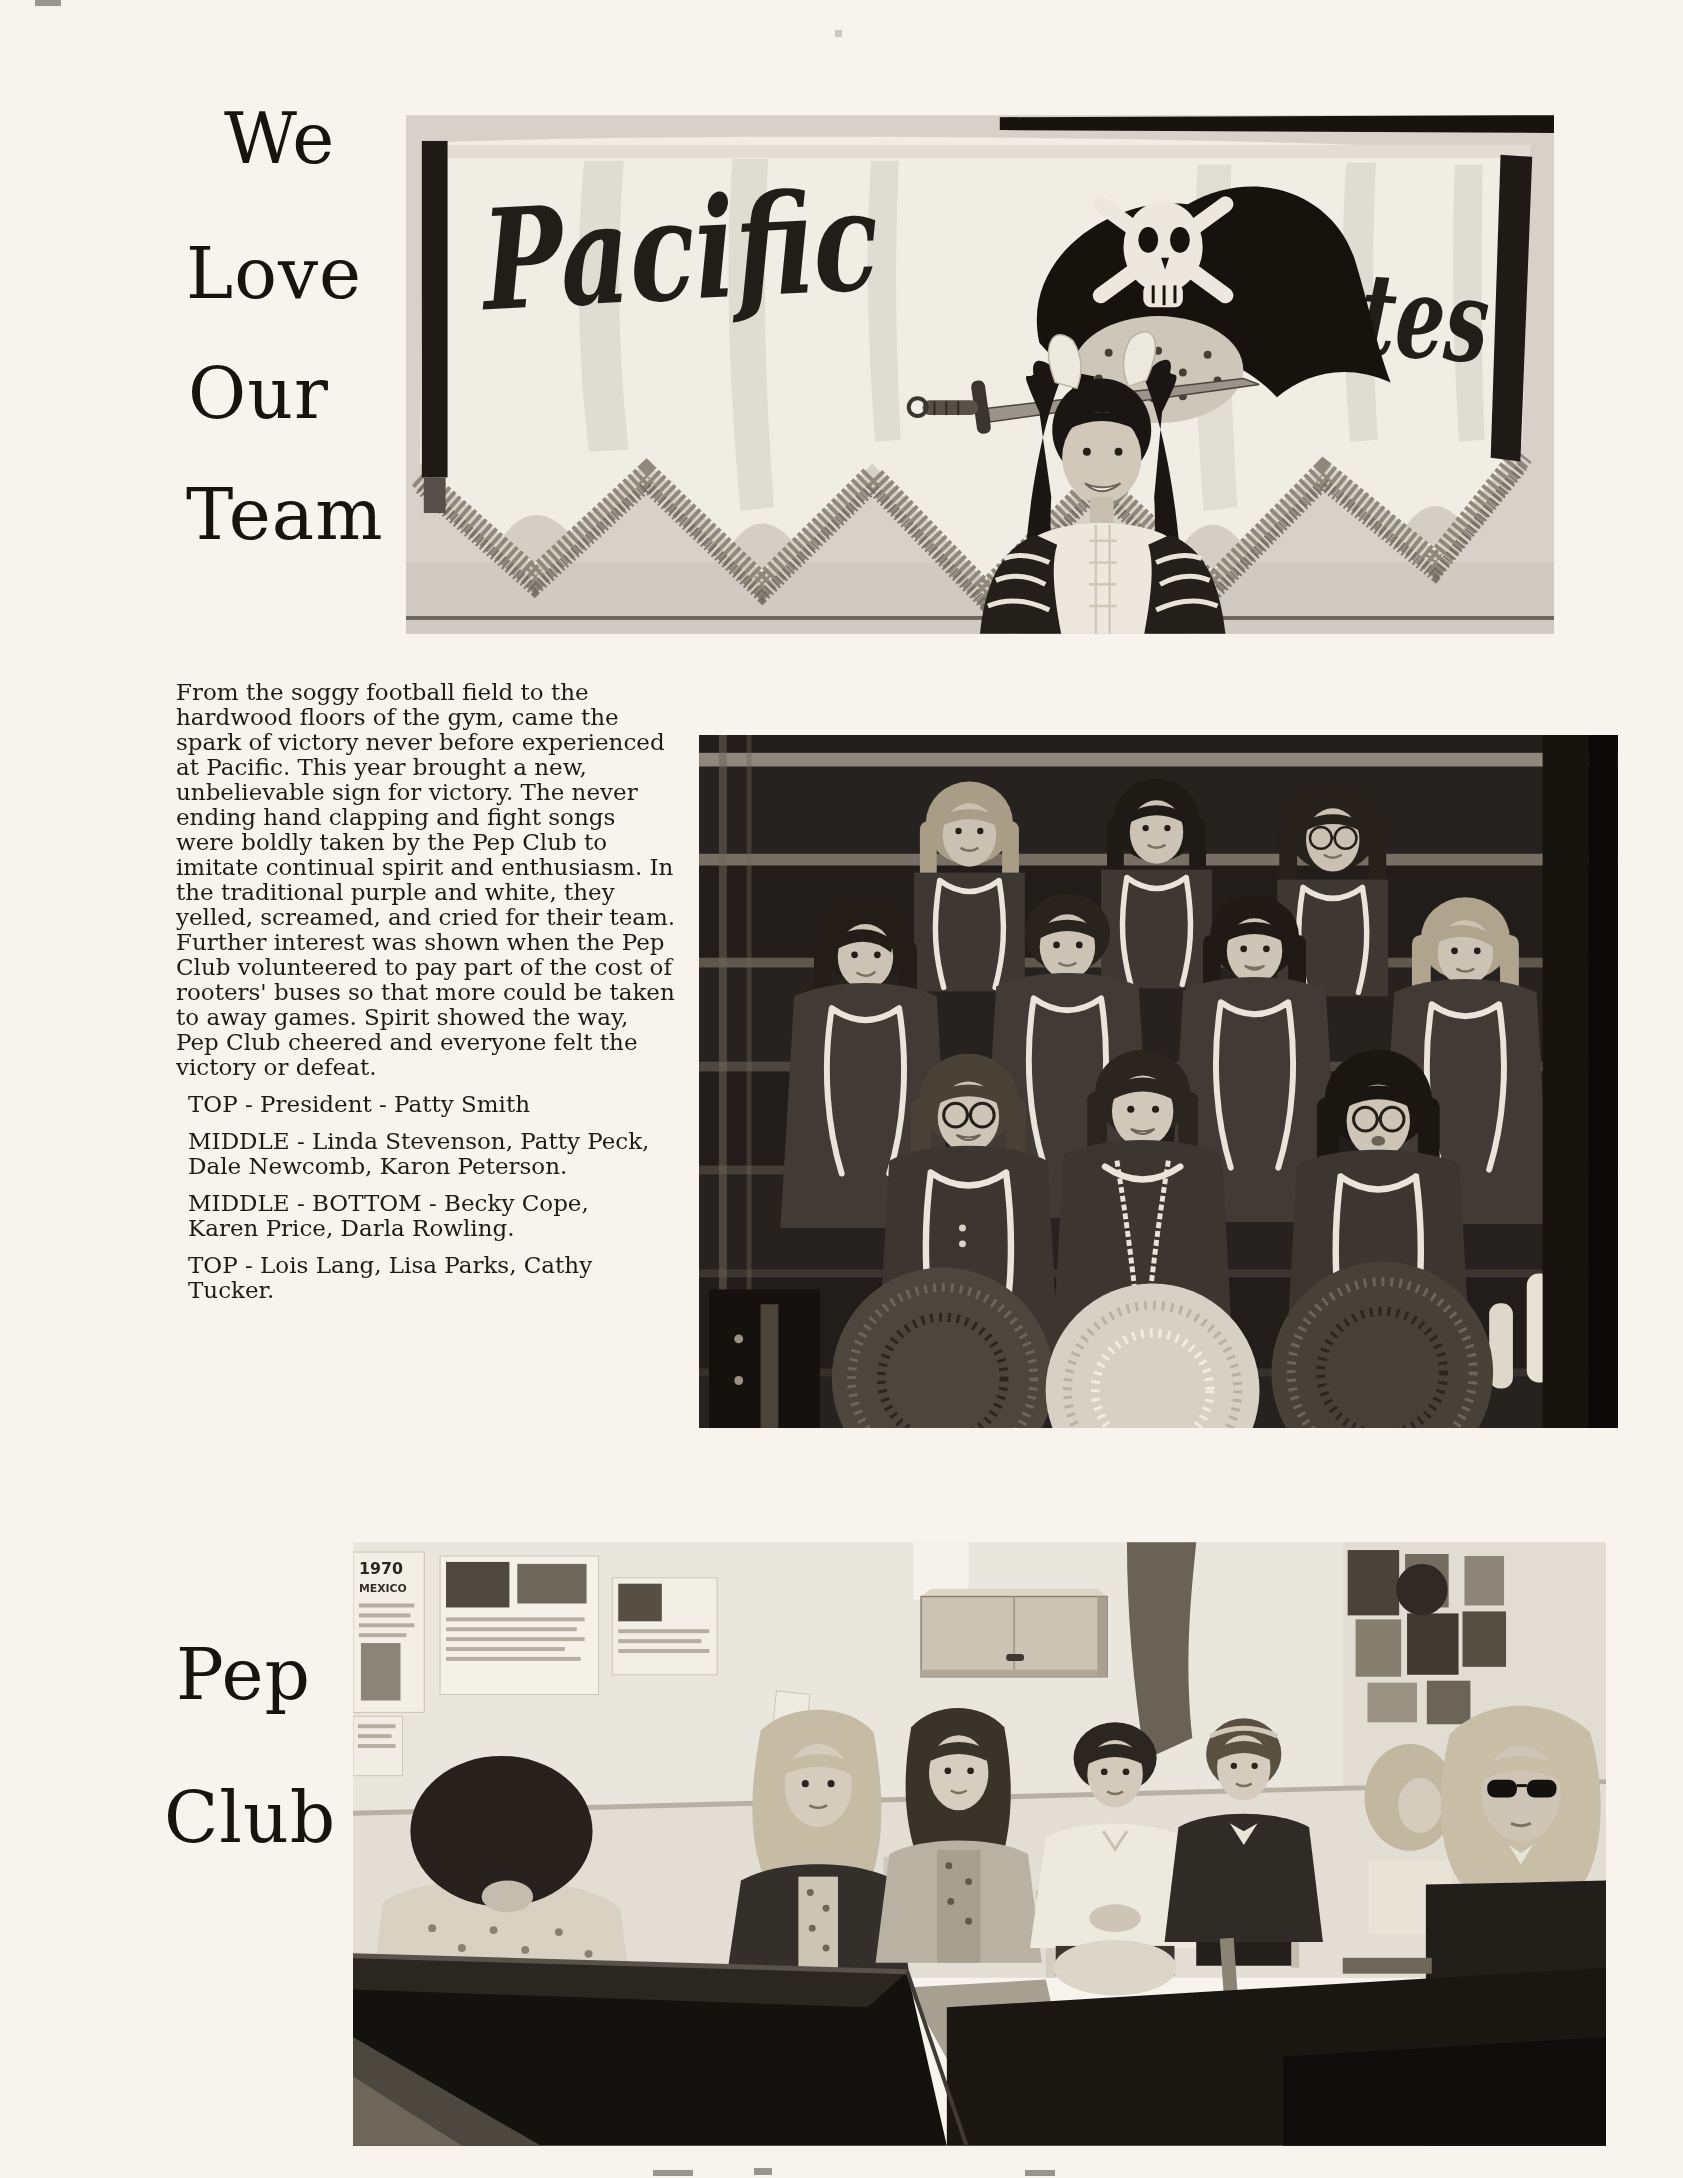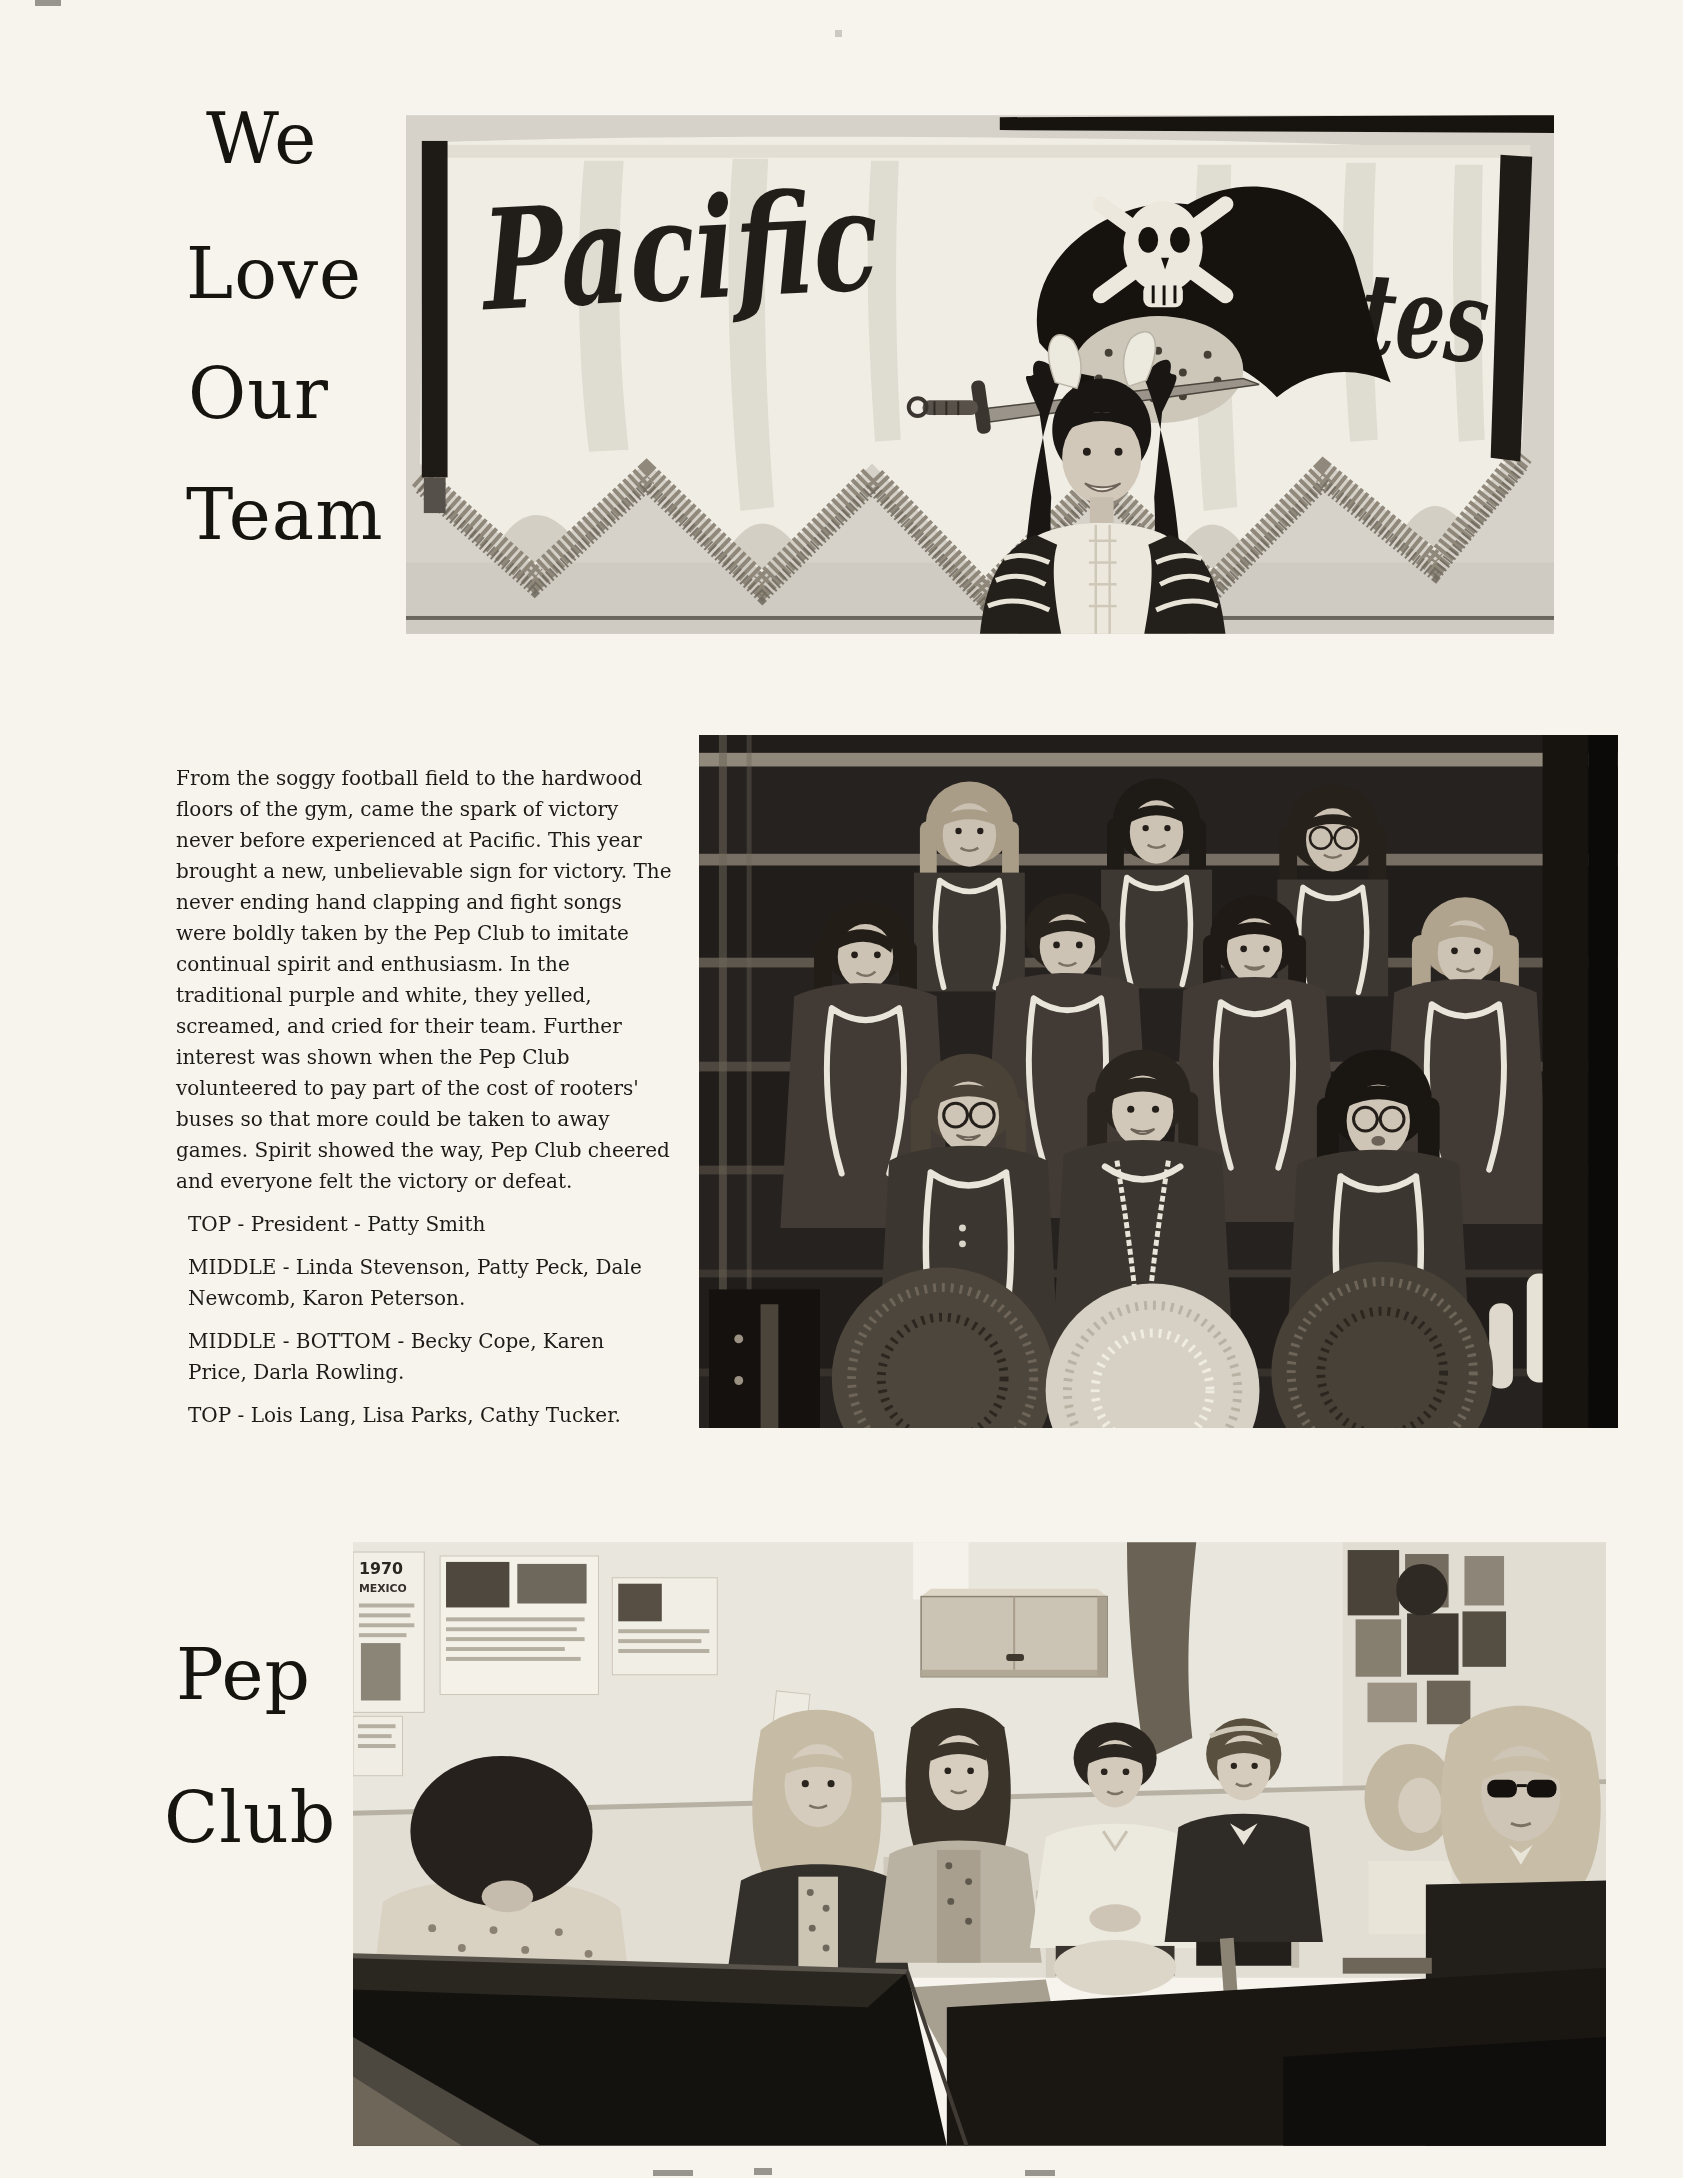--- a/index.html
+++ b/index.html
@@ -1,33 +1,33 @@
 <!DOCTYPE html>
 <html><head>
 <meta charset="utf-8">
 <style>
   html,body{margin:0;padding:0;background:#888;}
   .page{position:relative;width:1683px;height:2178px;background:#f7f4ee;overflow:hidden;
         font-family:"DejaVu Serif", serif;color:#1c1a17;}
   .abs{position:absolute;}
   .headline-line{position:absolute;font-size:71px;line-height:71px;color:#16140f;letter-spacing:1px;}
-  .article{position:absolute;left:176px;top:763px;width:500px;font-size:20px;line-height:31px;color:#1d1b18;}
+  .article{position:absolute;left:176px;top:680px;width:500px;font-size:23px;line-height:25px;color:#1d1b18;}
   .article p{margin:0;}
   .caption-line{margin:12px;}
   figure{margin:0;}
   svg{display:block;}
   .scanmark{position:absolute;background:#4a463f;opacity:.55;}
 </style>
 </head>
 <body>
 
 <div class="page">
 
   <div>
-    <div class="headline-line" style="left:206px;top:103px">We</div>
+    <div class="headline-line" style="left:224px;top:103px">We</div>
     <div class="headline-line" style="left:186px;top:238px">Love</div>
     <div class="headline-line" style="left:188px;top:358px">Our</div>
     <div class="headline-line" style="left:186px;top:479px">Team</div>
   </div>
 
   <figure class="abs" style="left:406px;top:115px">
     <svg width="1148" height="519" viewBox="0 0 1160 524">
 
       <rect x="0" y="0" width="1160" height="524" fill="#d6d2ca"></rect>
       <rect x="0" y="452" width="1160" height="72" fill="#cfcbc2"></rect>

